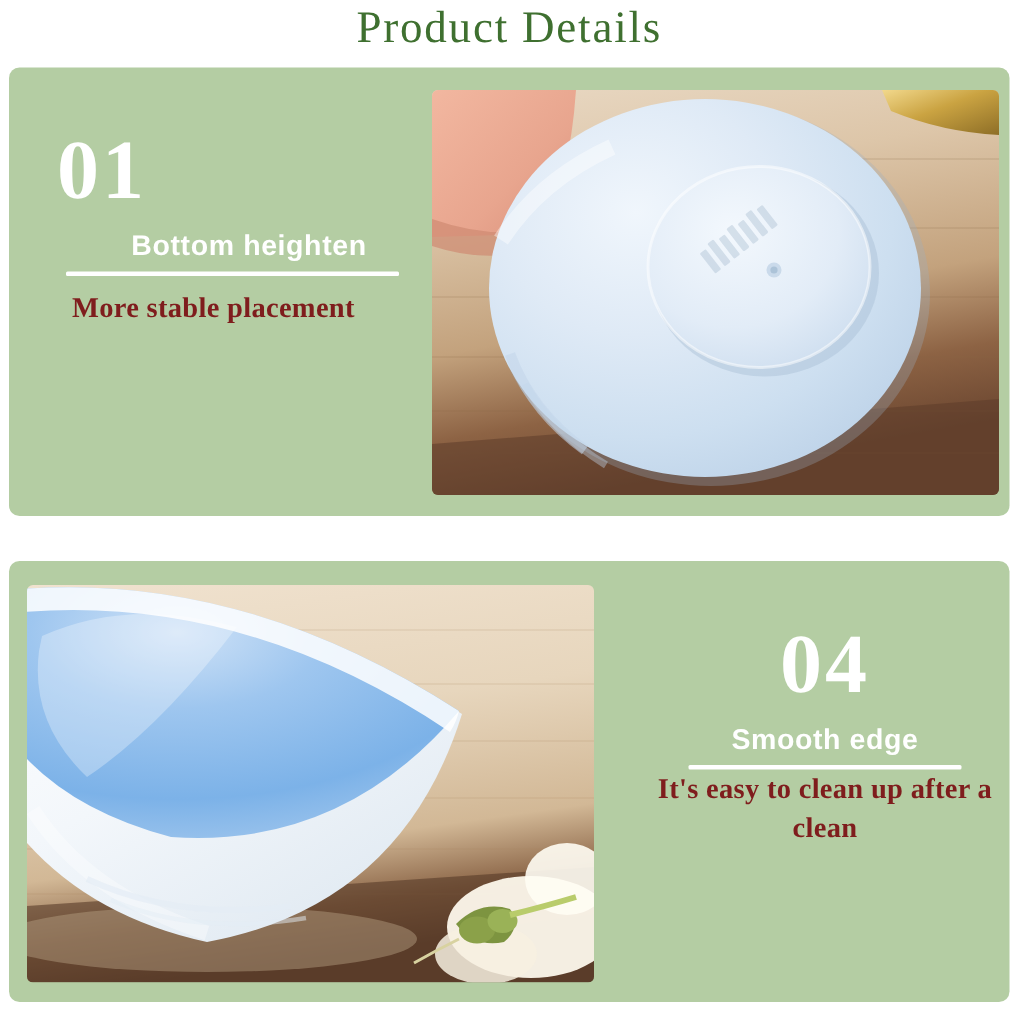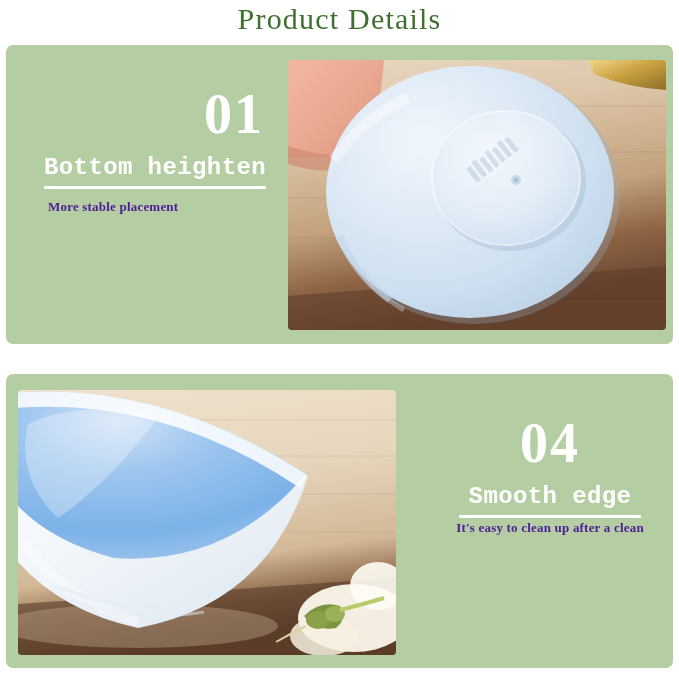--- a/index.html
+++ b/index.html
@@ -44,47 +44,48 @@
   .block-two { left: 428px; top: 40px; width: 232px; text-align: center; }
 
   .big-number {
     font-size: 56px;
     font-weight: bold;
     color: #ffffff;
     line-height: 1.05;
     letter-spacing: 2px;
     font-family: "Liberation Serif", "DejaVu Serif", serif;
   }
-  .block-one .big-number { text-align: right; padding-right: 24px; }
+  .block-one .big-number { text-align: left; padding-right: 24px; }
   .block-two .big-number { text-align: center; }
 
   .heading {
-    font-size: 24px;
+    font-size: 19px;
     font-weight: bold;
     color: #ffffff;
     letter-spacing: 0.4px;
     margin-top: 10px;
-    font-family: Liberation Mono, monospace;
+    font-family: Liberation Sans, sans-serif;
+    text-align: center;
   }
   .block-one .heading { padding-left: 6px; }
 
   .rule {
     height: 3px;
     background: #ffffff;
     margin-top: 5px;
     border-radius: 1px;
   }
   .block-one .rule { width: 222px; margin-left: 6px; }
   .block-two .rule { width: 182px; margin-left: auto; margin-right: auto; }
 
   .desc {
     margin-top: 9px;
-    font-size: 13px;
+    font-size: 19px;
     font-weight: bold;
-    color: #4c1d95;
+    color: #7f1d1d;
     line-height: 1.38;
     letter-spacing: 0.2px;
     font-family: "Liberation Serif", "DejaVu Serif", serif;
   }
   .block-one .desc { padding-left: 10px; }
 
   
   .photo {
     position: absolute;
     border-radius: 4px;

